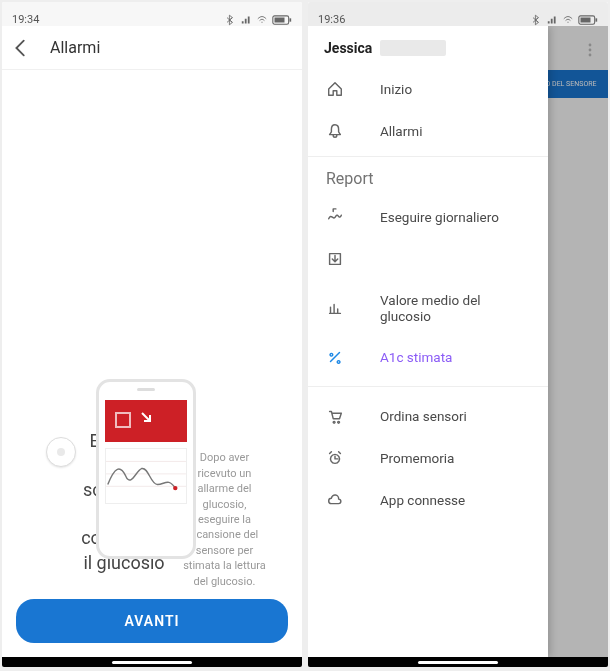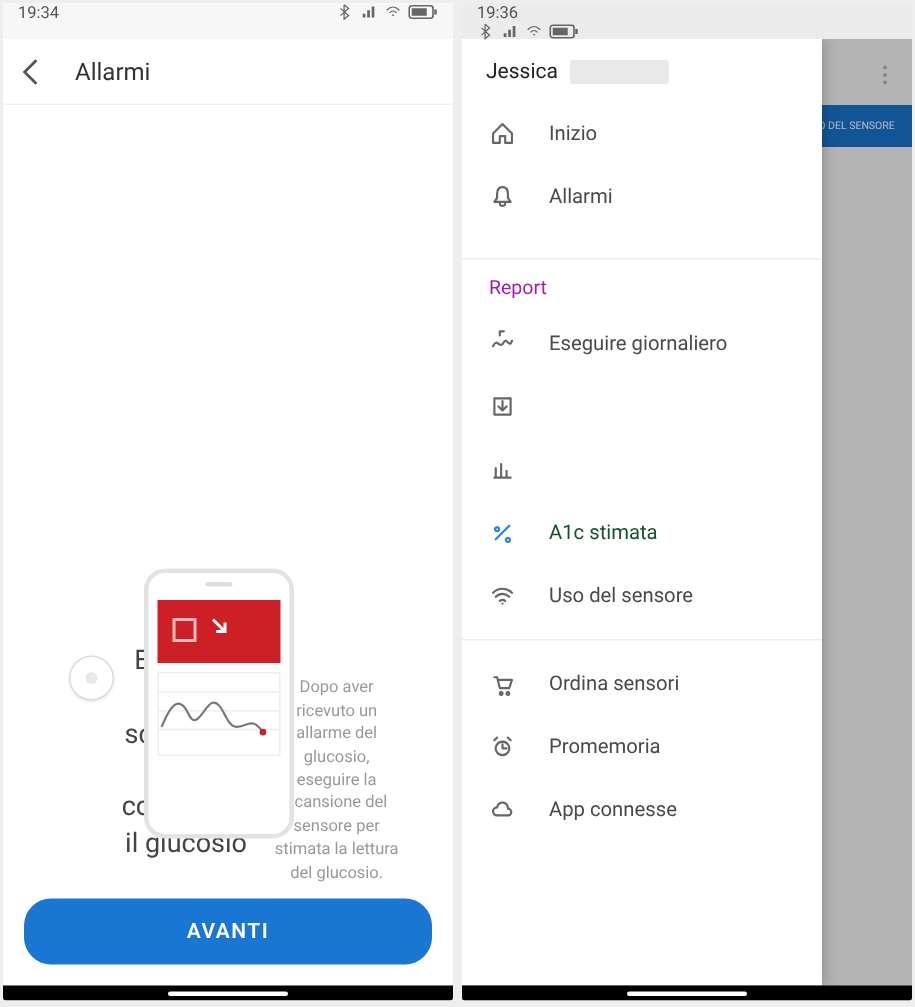--- a/index.html
+++ b/index.html
@@ -19,21 +19,21 @@
     position: relative;
     display: flex;
     flex-direction: column;
     overflow: hidden;
     border-radius: 2px;
   }
   .statusbar {
     height: 24px;
     background: #f7f7f7;
     display: flex;
-    align-items: flex-start;
+    align-items: flex-end;
     justify-content: space-between;
     padding: 0 10px;
     font-size: 11px;
     color: #555;
   }
   .statusbar .right { display:flex; gap:4px; align-items:center; }
   .si { width:12px; height:12px; display:inline-flex; }
   .appbar {
     height: 44px;
     display:flex;
@@ -101,36 +101,36 @@
   .drawer{
     position:absolute;left:0;top:24px;bottom:10px;
     width:240px;background:#fff;
     box-shadow:2px 0 8px rgba(0,0,0,.2);
     overflow-y:auto;
     padding-top:10px;
   }
   .drawer-head{
     display:flex;align-items:center;gap:8px;
     padding:4px 16px 12px;
-    font-size:14px;color:#222;
+    font-size:14px;color:#222;font-weight:bold;
   }
   .redact{width:66px;height:16px;background:#e9e9e9;border-radius:2px;}
   .drawer-item{
-    display:flex;align-items:center;gap:22px;
+    display:flex;align-items:center;gap:36px;
     padding:12px 18px;
     font-size:13.5px;color:#4a4a4a;
   }
-  .drawer-item.active{color:#14532d;}
+  .drawer-item.active{color:#8b5cf6;}
   .drawer-item .ic{width:18px;height:18px;display:flex;align-items:center;justify-content:center;color:#666;}
   .drawer-item.active .ic{color:#1e88e5;}
   .drawer-section{
     padding:12px 18px 8px;
-    font-size:13px;color:#a21caf;
+    font-size:16px;color:#737373;
     border-top:1px solid #eee;
-    margin-top:20px;
+    margin-top:4px;
   }
   .drawer-sep{height:1px;background:#eee;margin:8px 0;}
   .overflow-dots{position:absolute;top:40px;right:10px;color:#888;}
   .overflow-dots circle{fill:#888;}
 </style>
 </head>
 <body>
 
 <div class="phone">
   <div class="statusbar">
@@ -190,21 +190,21 @@
   </div>
   <div class="gesture-bar"></div>
 </div>
 
 <div class="phone">
   <div class="phone2-bg">
     <div class="phone2-blue">
       <span>O DEL SENSORE</span>
     </div>
   </div>
-  <div class="statusbar" style="position:relative;z-index:3;background:#ececec;flex-direction:column;">
+  <div class="statusbar" style="position:relative;z-index:3;background:#ececec;">
     <span>19:36</span>
     <span class="right">
       <svg class="si" viewBox="0 0 20 20">
           <path d="M9 2 L14 6 L9 10 L14 14 L9 18 V2 M5 6 L14 14 M5 14 L14 6" stroke="#666" stroke-width="1.4" fill="none"></path>
         </svg>
       <svg class="si" viewBox="0 0 20 20">
           <path d="M3 16h3V12H3zM8 16h3V8H8zM13 16h3V4h-3z" fill="#666"></path>
         </svg>
       <svg class="si" viewBox="0 0 20 20">
           <path d="M3 8c5-5 9-5 14 0M6 11c3-3 5-3 8 0M9 14c1-1 1-1 2 0" stroke="#666" fill="none" stroke-width="1.4"></path>
@@ -262,36 +262,29 @@
               <path d="M4 4 H16 V16 H4 Z M10 6 V12 M7 10 L10 13 L13 10" fill="none" stroke="currentColor" stroke-width="1.6" stroke-linecap="round" stroke-linejoin="round"></path>
             </svg>
           </span>
         </div>
         <div class="drawer-item">
           <span class="ic">
             <svg width="18" height="18" viewBox="0 0 20 20">
               <path d="M4 16 H16 M5 15 V9 M9 15 V6 M13 15 V11" fill="none" stroke="currentColor" stroke-width="1.6" stroke-linecap="round" stroke-linejoin="round"></path>
             </svg>
           </span>
+          <span>Valore medio del glucosio</span>
         </div>
         <div class="drawer-item active">
           <span class="ic">
             <svg width="18" height="18" viewBox="0 0 20 20">
               <path d="M5 15 L15 5 M6 6 a1.5 1.5 0 1 0 .001 0 M14 14 a1.5 1.5 0 1 0 .001 0" fill="none" stroke="currentColor" stroke-width="1.6" stroke-linecap="round" stroke-linejoin="round"></path>
             </svg>
           </span>
           <span>A1c stimata</span>
-        </div>
-        <div class="drawer-item">
-          <span class="ic">
-            <svg width="18" height="18" viewBox="0 0 20 20">
-              <path d="M3 8 C7 4 13 4 17 8 M5 11 C8 8 12 8 15 11 M8 14 C9 13 11 13 12 14 M10 16 L10 16" fill="none" stroke="currentColor" stroke-width="1.6" stroke-linecap="round" stroke-linejoin="round"></path>
-            </svg>
-          </span>
-          <span>Uso del sensore</span>
         </div>
       </div>
     <div class="drawer-sep"></div>
     <div id="bottom-items">
         <div class="drawer-item">
           <span class="ic">
             <svg width="18" height="18" viewBox="0 0 20 20">
               <path d="M4 5 H6 L8 13 H15 L17 7 H7 M9 16 a1 1 0 1 0 .001 0 M14 16 a1 1 0 1 0 .001 0" fill="none" stroke="currentColor" stroke-width="1.6" stroke-linecap="round" stroke-linejoin="round"></path>
             </svg>
           </span>

